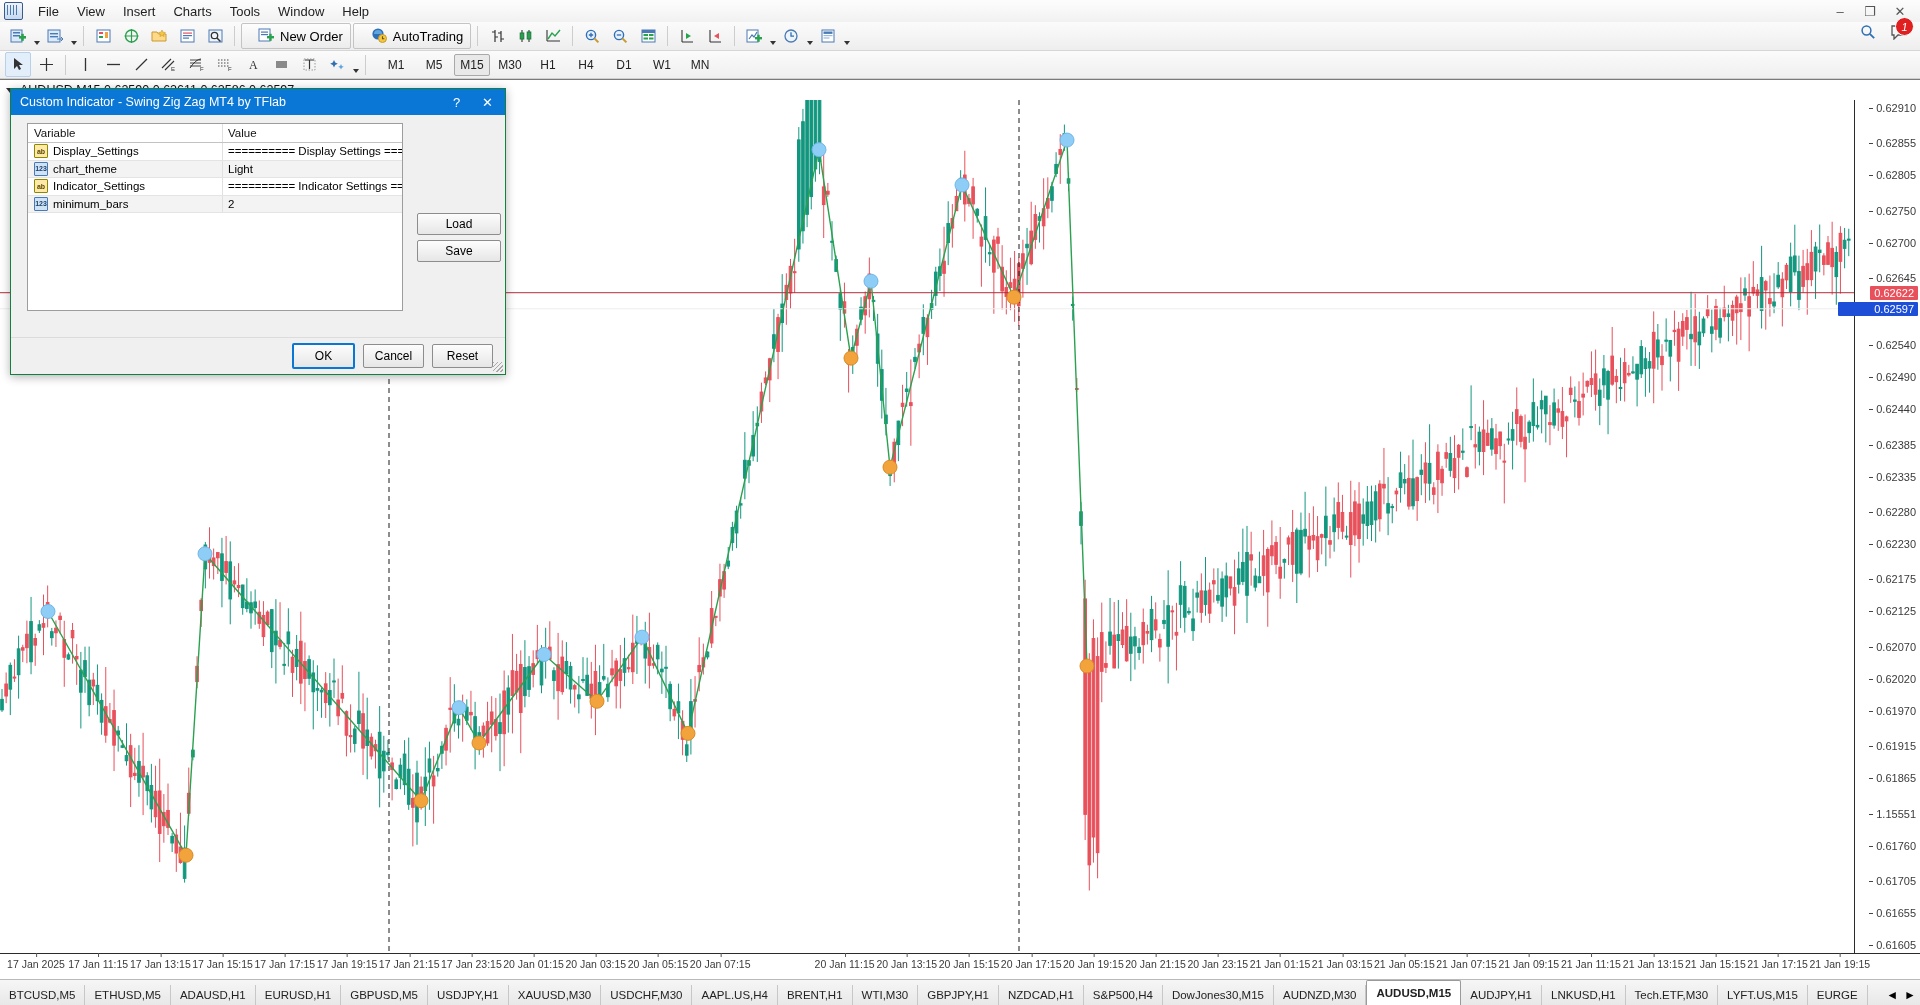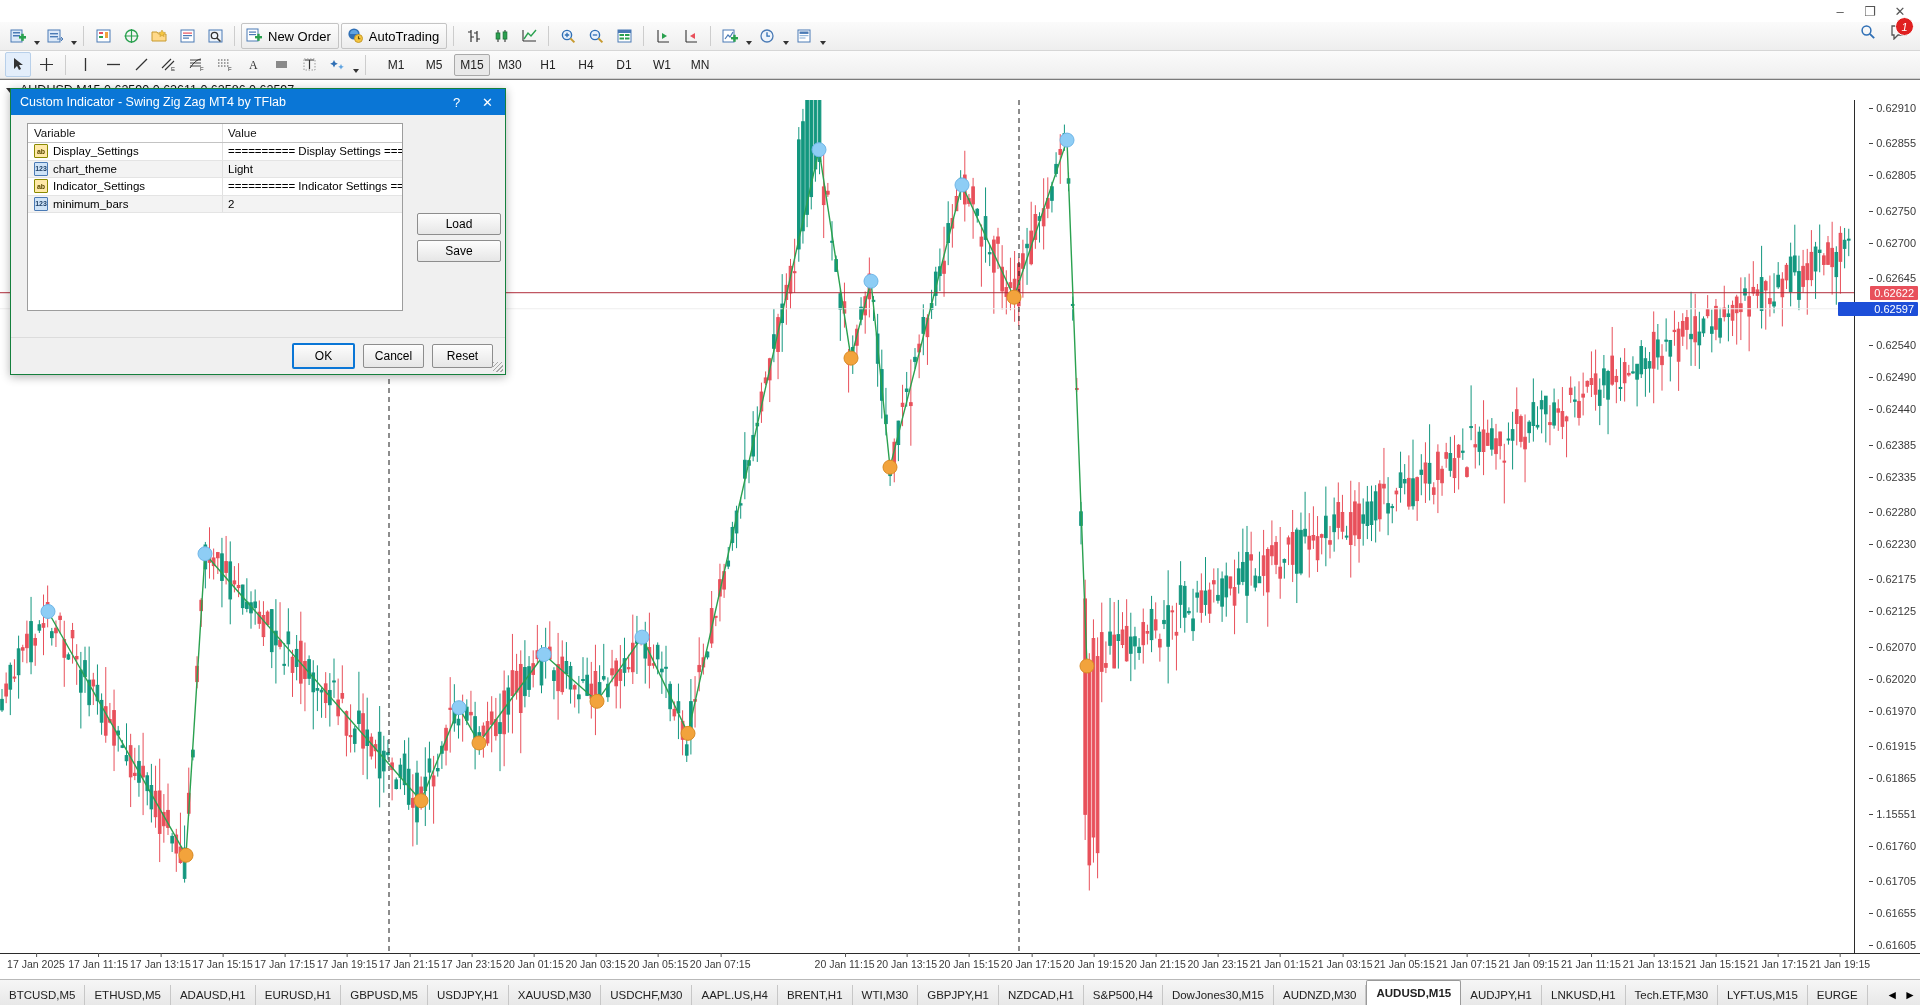--- a/index.html
+++ b/index.html
@@ -20,21 +20,21 @@
   .toolbar1{position:absolute;left:0;top:22px;width:1920px;height:29px;
     background:linear-gradient(#fbfbfb,#eeeeee);border-bottom:1px solid #d6d6d6;
     display:flex;align-items:center;padding-left:4px;box-sizing:border-box;}
   .tb-btn{width:24px;height:23px;display:flex;align-items:center;justify-content:center;
     margin:0 1px;border:1px solid transparent;border-radius:2px;position:relative;}
   .tb-sep{width:1px;height:20px;background:#cdcdcd;margin:0 5px;}
   .tb-caret{width:9px;height:23px;display:flex;align-items:flex-end;justify-content:center;
     padding-bottom:6px;}
   .caret{width:0;height:0;border-left:3px solid transparent;border-right:3px solid transparent;
     border-top:4px solid #333;}
-  .big-btn{display:flex;align-items:center;height:24px;padding:0 7px 0 4px;margin:0 1px;
+  .big-btn{display:flex;align-items:center;height:24px;padding:0 7px 0 16px;margin:0 1px;
     border:1px solid #c4c4c4;border-radius:2px;background:linear-gradient(#fdfdfd,#ececec);
     font-size:13px;white-space:nowrap;}
   .big-btn .bi{margin-right:5px;}
   .tf-group{display:flex;align-items:center;margin-left:6px;}
   .tf{min-width:26px;height:20px;padding:0 4px;display:flex;align-items:center;justify-content:center;
     font-size:12px;color:#222;border:1px solid transparent;border-radius:2px;margin:0 1px;}
   .tf.active{border-color:#a9a9a9;background:#e9e9e9;}
 
   
   .toolbar2{position:absolute;left:0;top:51px;width:1920px;height:28px;
@@ -121,20 +121,30 @@
     font-size:12px;display:flex;align-items:center;justify-content:center;border-radius:2px;}
   .fbtn.primary{border:2px solid #0a76d6;}
   .grip{position:absolute;right:2px;bottom:2px;width:10px;height:10px;
     background:repeating-linear-gradient(135deg,#a8a8a8 0 1px,transparent 1px 3px);}
 </style>
 </head>
 <body>
 
 <div class="app">
 
+  <div class="menubar">
+    <div class="mt4-logo"></div>
+    <div class="mi">File</div>
+    <div class="mi">View</div>
+    <div class="mi">Insert</div>
+    <div class="mi">Charts</div>
+    <div class="mi">Tools</div>
+    <div class="mi">Window</div>
+    <div class="mi">Help</div>
+  </div>
 
   <div class="toolbar1">
     <div class="tb-btn">
       <svg width="17" height="16">
           <rect x="1" y="2" width="11" height="12" fill="#dce9f8" stroke="#4a7ab5"></rect>
           <rect x="3" y="4" width="7" height="1.5" fill="#4a7ab5"></rect>
           <rect x="3" y="7" width="7" height="1.5" fill="#4a7ab5"></rect>
           <g fill="#2aa14f">
             <rect x="9" y="8" width="7" height="2.6"></rect>
             <rect x="11.2" y="5.8" width="2.6" height="7"></rect>

